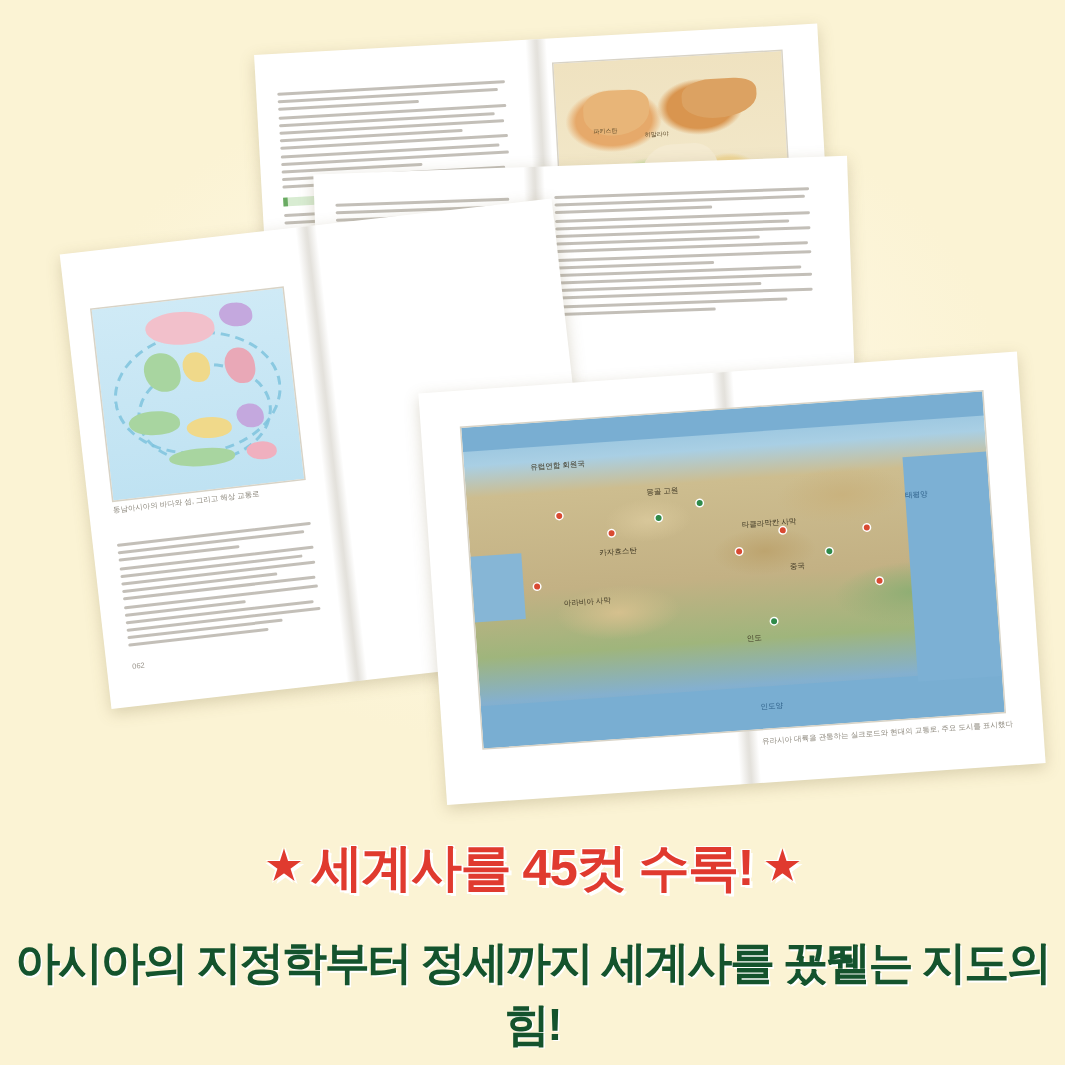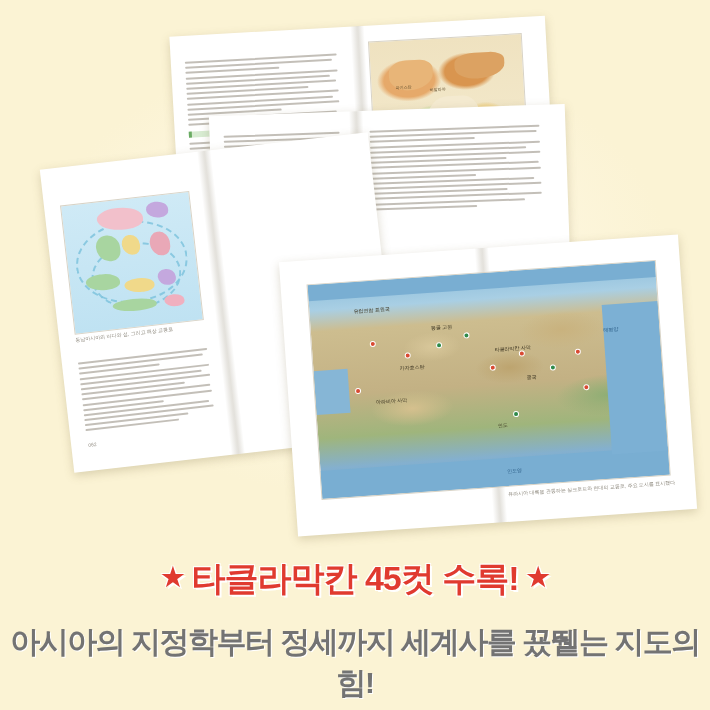--- a/index.html
+++ b/index.html
@@ -210,21 +210,21 @@
   #promo-line1 .star {
     color: #e03a2f;
     font-size: 26px;
     vertical-align: 4px;
     margin: 0 8px;
   }
   #promo-line2 {
     top: 622px;
     font-size: 30px;
     font-weight: bold;
-    color: #737373;
+    color: #14532d;
     letter-spacing: -1.5px;
     text-shadow: 1px 1px 0 #ffffff;
   }
 </style>
 </head>
 <body>
 
 <div class="canvas">
   <div class="bg-glow"></div>
 
@@ -393,16 +393,16 @@
       <div class="dot" style="left:262px; top:82px;"></div>
       <div class="dot" style="left:268px; top:118px;"></div>
       <div class="dot green" style="left:196px; top:140px;"></div>
       <div class="dot" style="left:40px; top:106px;"></div>
     </div>
 
     <div class="map-caption" style="left:150px; top:244px; width:230px; text-align:right;">유라시아 대륙을 관통하는 실크로드와 현대의 교통로, 주요 도시를 표시했다</div>
   </div>
 
   <div class="promo" id="promo-line1">
-    <span class="star">★</span><span>타클라막칸 45컷 수록!</span><span class="star">★</span>
+    <span class="star">★</span><span>세계사를 45컷 수록!</span><span class="star">★</span>
   </div>
   <div class="promo" id="promo-line2">아시아의 지정학부터 정세까지 세계사를 꾰뛭는 지도의 힘!</div>
 </div>
 
 </body></html>

